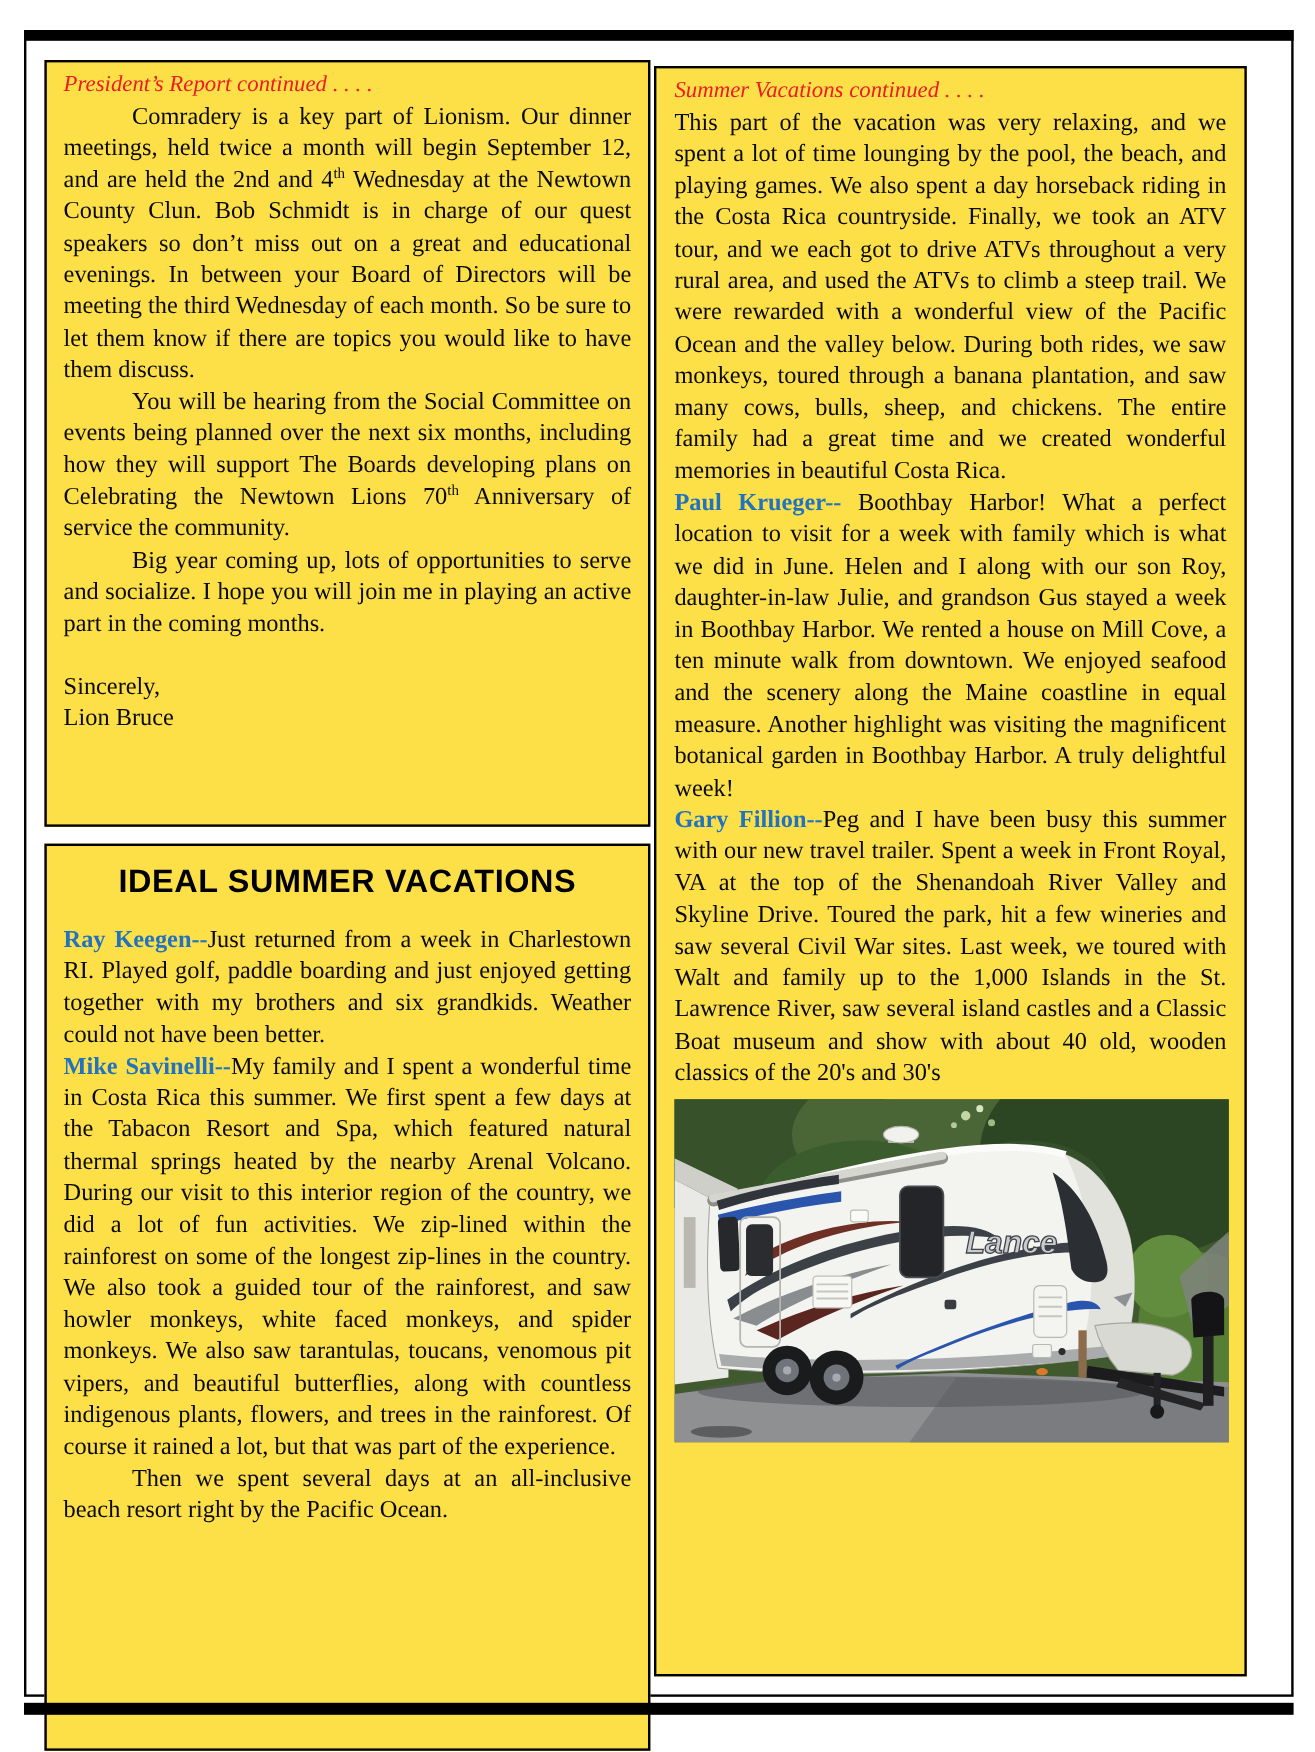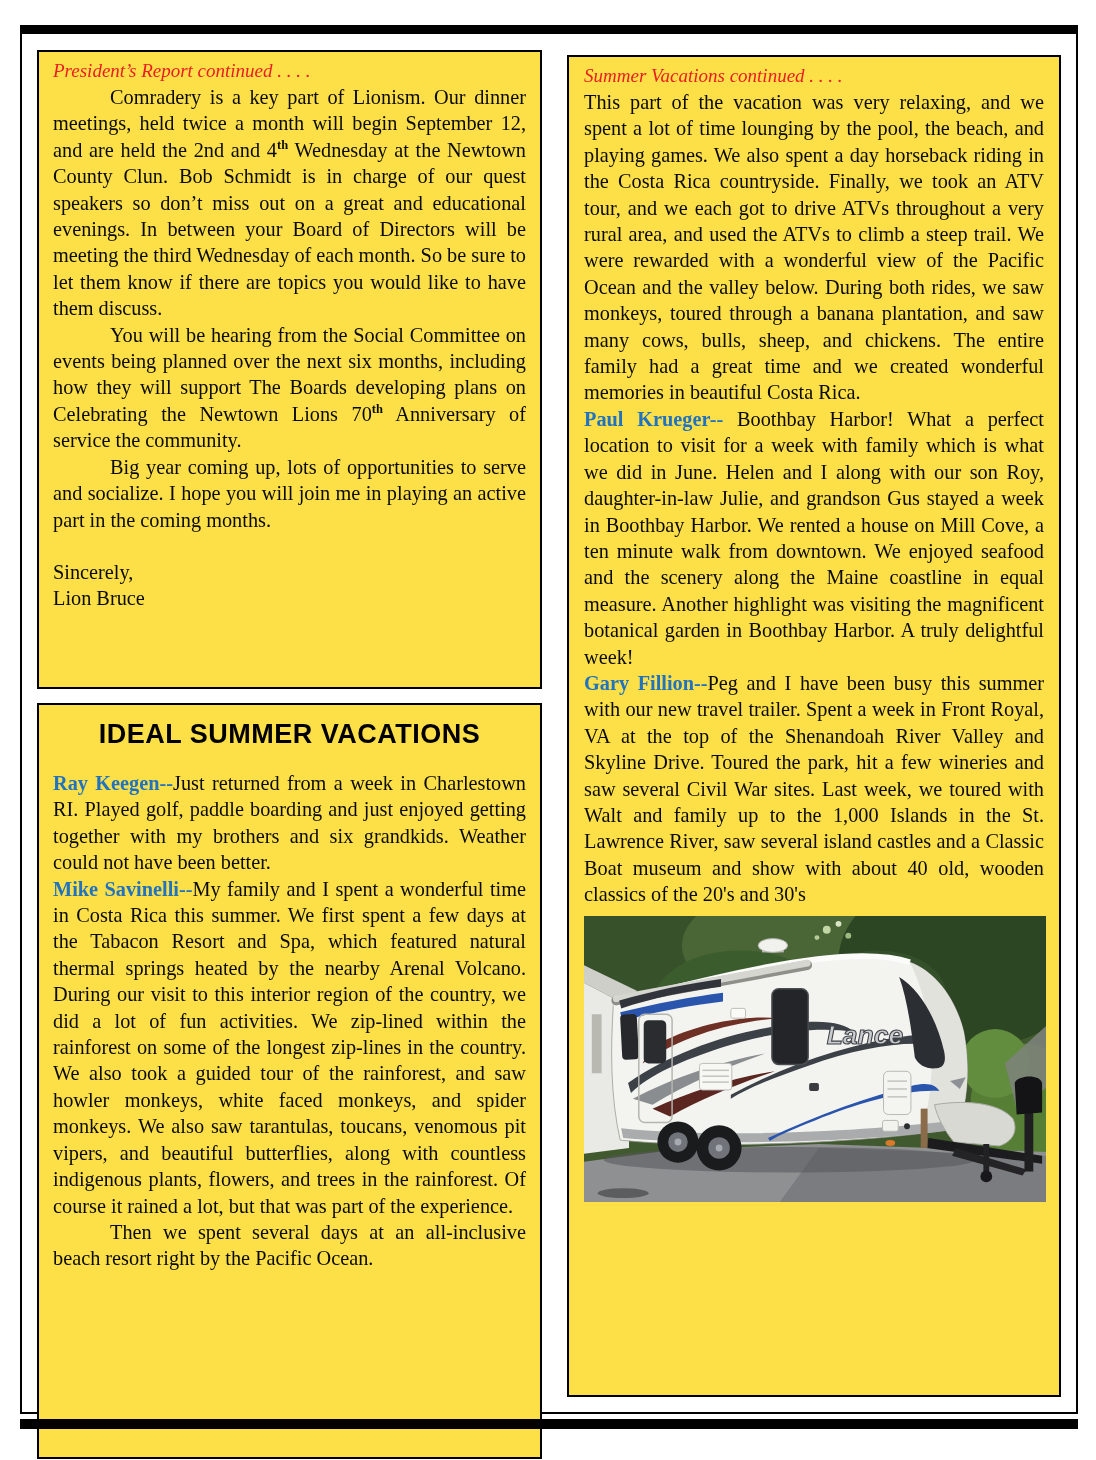--- a/index.html
+++ b/index.html
@@ -6,27 +6,27 @@
   .page{position:relative;width:1096px;height:1460px;background:#ffffff;overflow:hidden;
         font-family:"Liberation Serif", serif;color:#0a0a0a;}
   .top-bar{position:absolute;left:20px;top:25px;width:1058px;height:9px;background:#000;}
   .frame{position:absolute;left:20px;top:25px;width:1058px;height:1389px;border:2px solid #000;box-sizing:border-box;}
   .bottom-bar{position:absolute;left:20px;top:1419px;width:1058px;height:10px;background:#000;}
   .footer-text{position:absolute;left:0;top:1431px;width:1096px;text-align:center;
         font-family:"Liberation Sans", sans-serif;font-weight:bold;font-size:20px;color:#000;}
   .cbox{position:absolute;border:2px solid #000;box-sizing:border-box;background:#fde047;overflow:hidden;}
   .box-president{left:37px;top:50px;width:505px;height:639px;padding:8px 14px 0 14px;}
   .box-ideal{left:37px;top:703px;width:505px;height:756px;padding:12px 14px 0 14px;}
-  .box-right{left:567px;top:55px;width:494px;height:1342px;padding:8px 15px 0 15px;}
+  .box-right{left:545px;top:55px;width:494px;height:1342px;padding:8px 15px 0 15px;}
   .red-head{font-style:italic;font-size:19px;color:#ec1c24;margin:0 0 2px 0;}
   p.body{margin:0;font-size:20.3px;line-height:26.4px;text-align:justify;}
   p.indent{text-indent:57px;}
   .mt{margin-top:14px;}
   .mt-big{margin-top:26px;}
-  sup{font-size:12.5px;line-height:0;font-weight:bold;}
+  sup{font-size:12.5px;line-height:0;}
   .signoff{font-size:20.3px;line-height:26.4px;}
   .ideal-title{font-family:"Liberation Sans", sans-serif;font-weight:bold;font-size:27px;
         letter-spacing:0.5px;text-align:center;margin:2px 0 20px 0;color:#000;}
   .name{font-weight:bold;color:#2273bf;margin-top:38px;}
   .photo{display:block;margin-top:8px;width:462px;height:286px;}
 </style>
 </head>
 <body>
 
 <div class="page">

